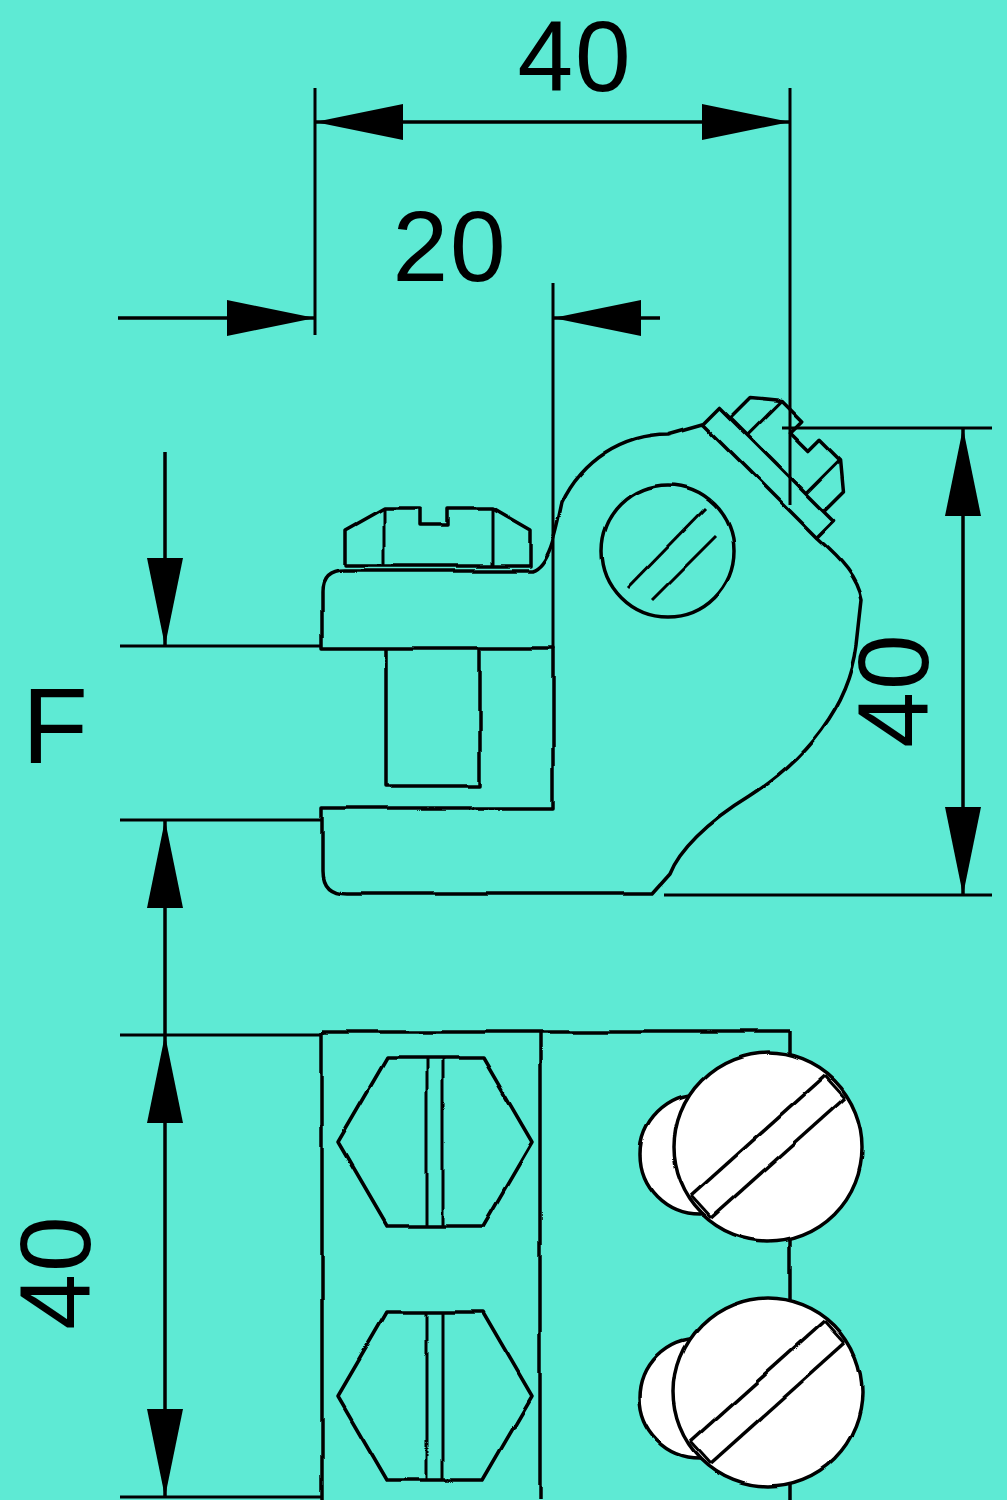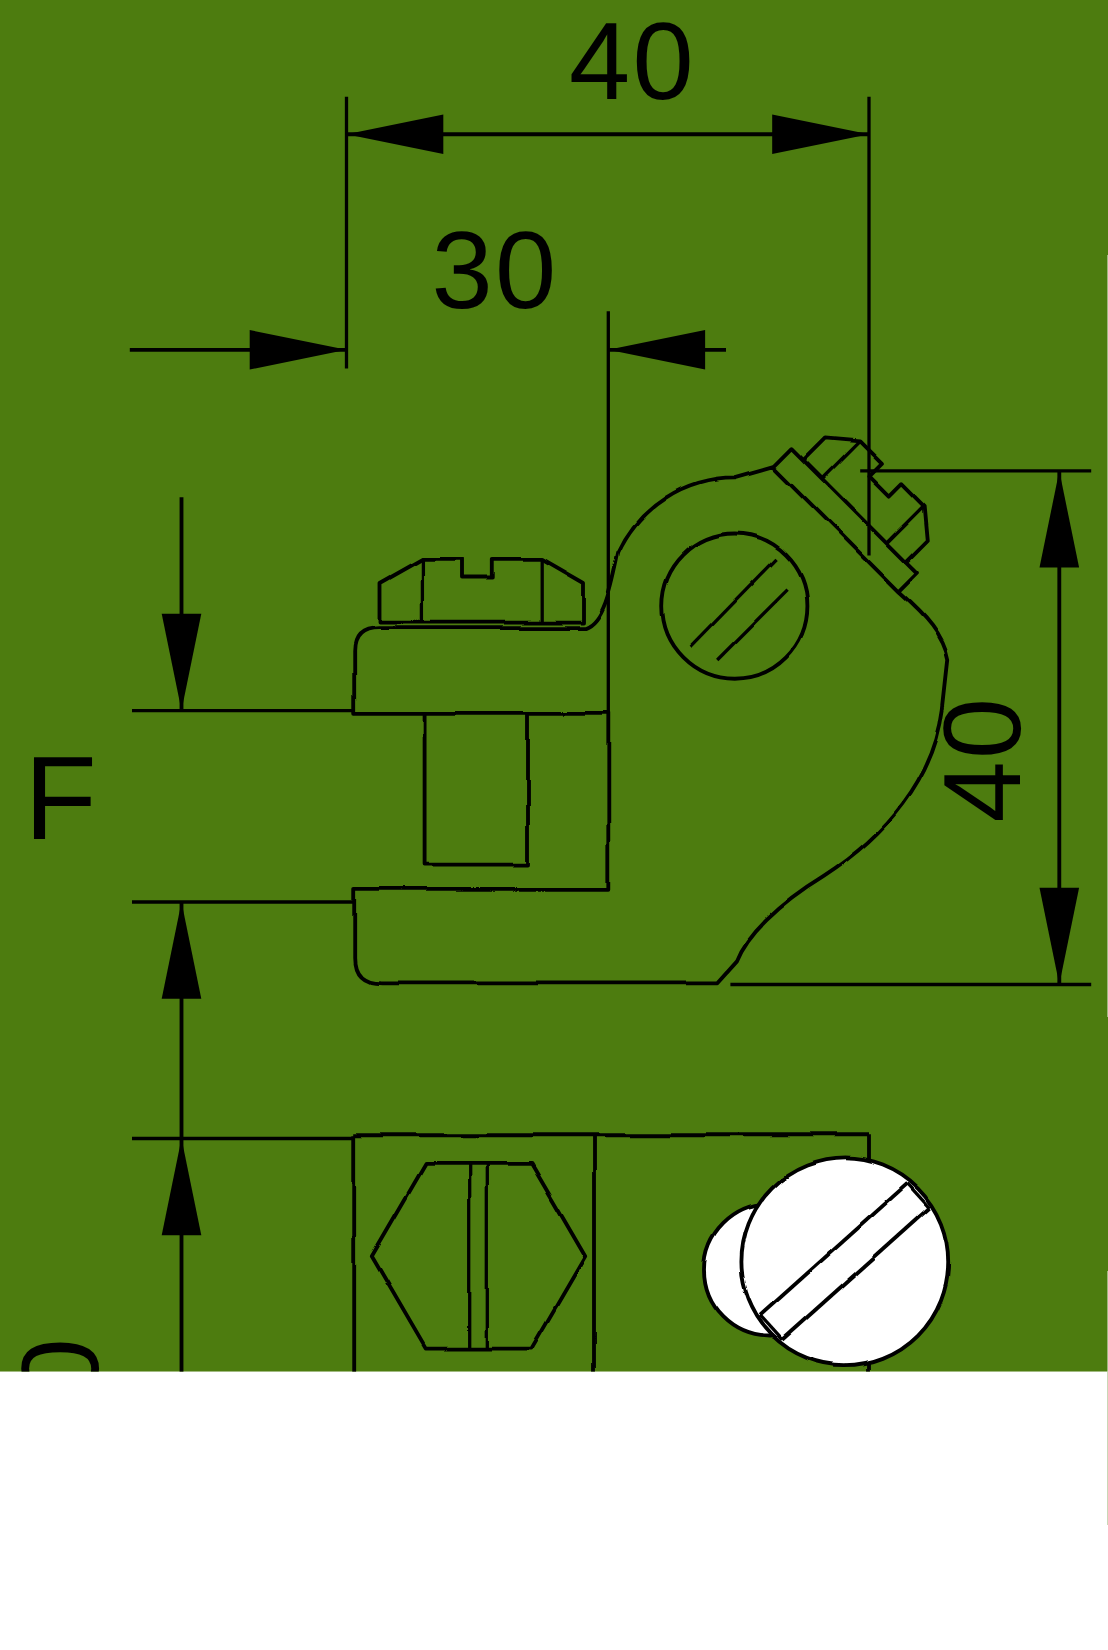--- a/index.html
+++ b/index.html
@@ -1,17 +1,17 @@
 <!DOCTYPE html>
 <html><head>
 <meta charset="utf-8">
 <style>
   html,body{margin:0;padding:0;background:#fff;}
   .stage{
-    position:relative;width:1007px;height:1247px;background:#4d7c0f;
+    position:relative;width:1007px;height:1500px;background:#5eead4;
     font-family:"Liberation Sans",sans-serif;color:#000;overflow:hidden;
   }
   .stage svg{position:absolute;left:0;top:0;}
   .label{
     position:absolute;line-height:1;white-space:nowrap;color:#000;
     font-family:"Liberation Sans",sans-serif;
   }
   .dim-num{font-size:100px;letter-spacing:2px;}
   .dim-f{font-size:108px;}
   .center{text-align:center;}
@@ -139,21 +139,21 @@
         <line x1="711" y1="1463" x2="845" y2="1343"></line>
         <line x1="691" y1="1441" x2="825" y2="1321"></line>
         <line stroke-width="3" x1="845" y1="1343" x2="825" y2="1321"></line>
         <line stroke-width="3" x1="711" y1="1463" x2="691" y2="1441"></line>
       </g>
     </g>
   </svg>
 
   <div class="label dim-num center" style="left:455px;top:6px;width:240px;">40</div>
 
-  <div class="label dim-num center" style="left:330px;top:196px;width:240px;">30</div>
+  <div class="label dim-num center" style="left:330px;top:196px;width:240px;">20</div>
 
   <div class="label dim-f" style="left:22px;top:672px;">F</div>
 
   <div class="rot-wrap" style="left:773px;top:635px;width:240px;height:110px;">
     <span class="dim-num">40</span>
   </div>
 
   <div class="rot-wrap" style="left:-65px;top:1217px;width:240px;height:110px;">
     <span class="dim-num">40</span>
   </div>

